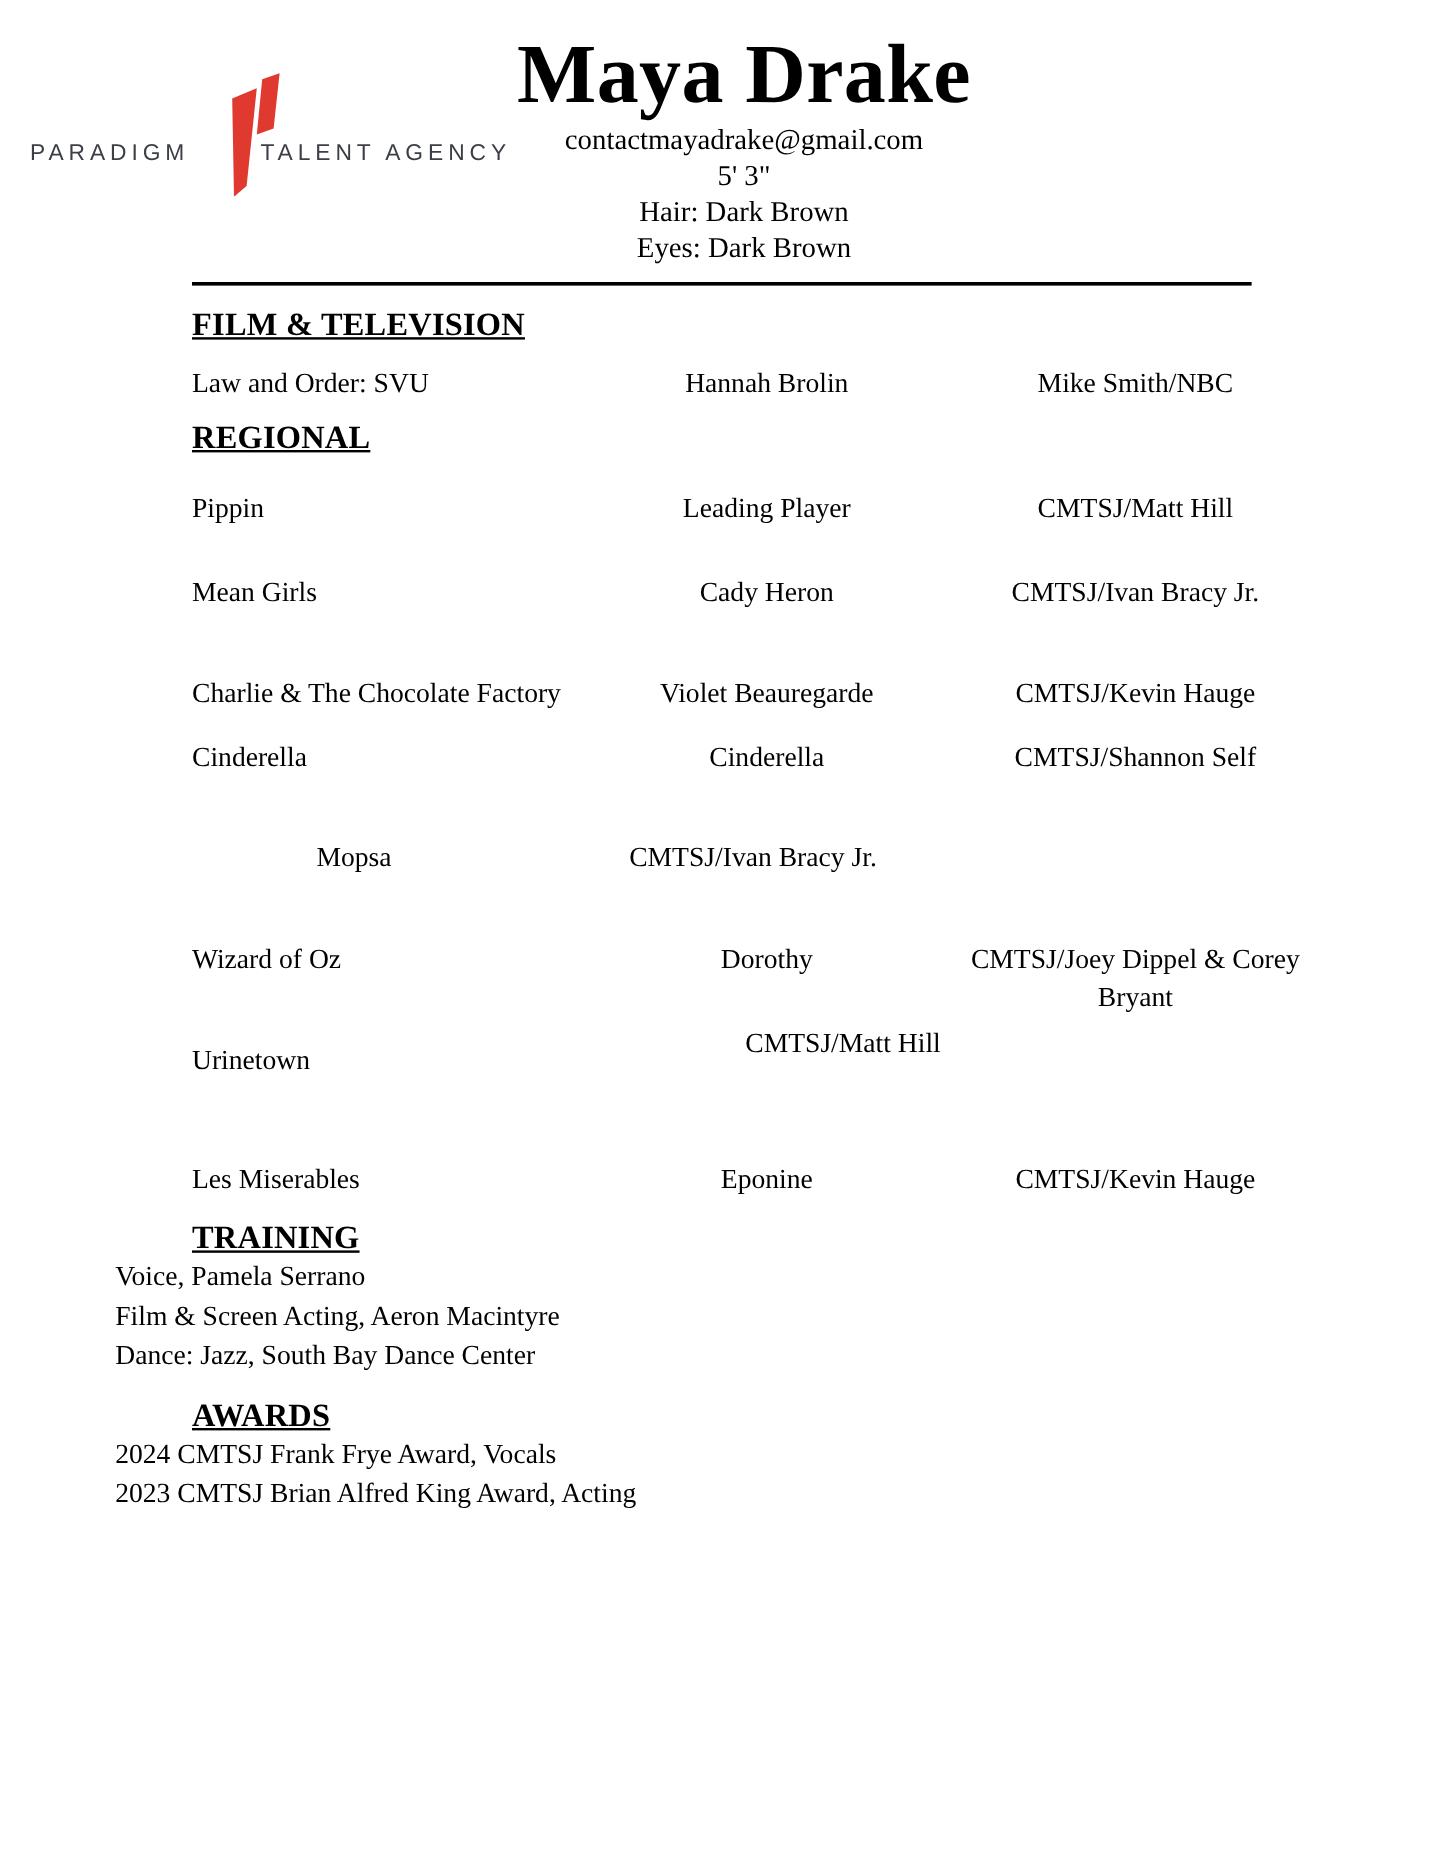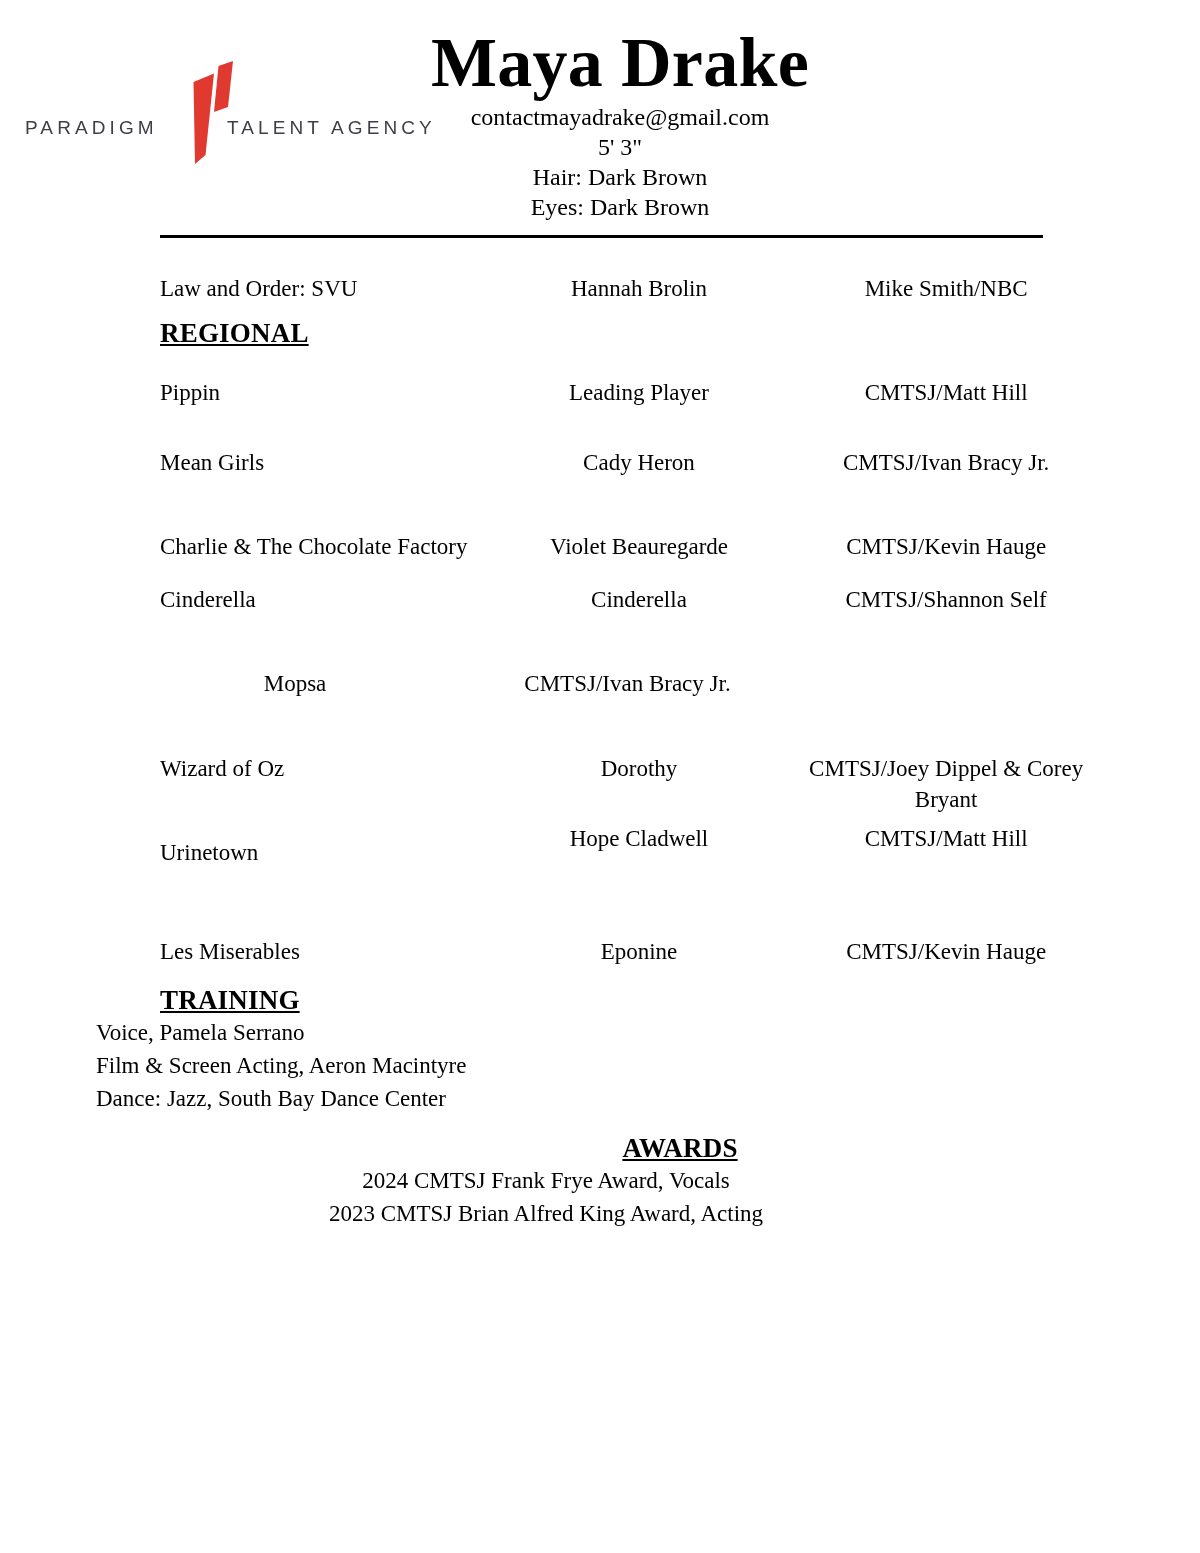--- a/index.html
+++ b/index.html
@@ -32,21 +32,21 @@
   .logo-word {
     position: absolute;
     font-family: "Liberation Sans", "DejaVu Sans", sans-serif;
     font-size: 19px;
     letter-spacing: 4.1px;
     color: #3c3f46;
     white-space: nowrap;
     top: 87px;
   }
   .logo-word.left  { left: 3px; }
-  .logo-word.right { left: 205px; }
+  .logo-word.right { left: 195px; }
 
   .logo-mark {
     position: absolute;
     left: 156px;
     top: 30px;
     width: 58px;
     height: 104px;
   }
 
   .name {
@@ -162,20 +162,23 @@
     <div>Hair: Dark Brown</div>
     <div>Eyes: Dark Brown</div>
   </div>
 
   <div class="rule"></div>
 </div>
 
 <div class="content">
 
   <div class="block">
+    <div class="heading-row">
+      <span class="section-heading">FILM &amp; TELEVISION</span>
+    </div>
 
     <div class="credit-row" style="margin-top:18px;">
       <div class="col-show">Law and Order: SVU</div>
       <div class="col-role">Hannah Brolin</div>
       <div class="col-company">Mike Smith/NBC</div>
     </div>
   </div>
 
   <div class="block" style="margin-top:14px;">
     <div class="heading-row">
@@ -212,41 +215,40 @@
     </div>
 
     <div class="credit-row" style="margin-top:54px;">
       <div class="col-show">Wizard of Oz</div>
       <div class="col-role">Dorothy</div>
       <div class="col-company">CMTSJ/Joey Dippel &amp; Corey Bryant</div>
     </div>
 
     <div class="credit-row" style="margin-top:8px;">
       <div class="col-show" style="padding-top:14px;">Urinetown</div>
-      <div class="col-role">Hope Cladwell</div>
       <div class="col-company">CMTSJ/Matt Hill</div>
     </div>
 
     <div class="credit-row" style="margin-top:68px;">
       <div class="col-show">Les Miserables</div>
       <div class="col-role">Eponine</div>
       <div class="col-company">CMTSJ/Kevin Hauge</div>
     </div>
   </div>
 
   <div class="block" style="margin-top:18px;">
     <div class="heading-row">
       <span class="section-heading">TRAINING</span>
     </div>
     <div class="plain-line">Voice, Pamela Serrano</div>
     <div class="plain-line">Film &amp; Screen Acting, Aeron Macintyre</div>
     <div class="plain-line">Dance: Jazz, South Bay Dance Center</div>
   </div>
 
-  <div class="block" style="margin-top:18px;text-align:center;">
+  <div class="block" style="margin-top:18px;">
     <div class="heading-row">
       <span class="section-heading">AWARDS</span>
     </div>
     <div class="plain-line">2024 CMTSJ Frank Frye Award, Vocals</div>
     <div class="plain-line">2023 CMTSJ Brian Alfred King Award, Acting</div>
   </div>
 
 
 </div>
 

